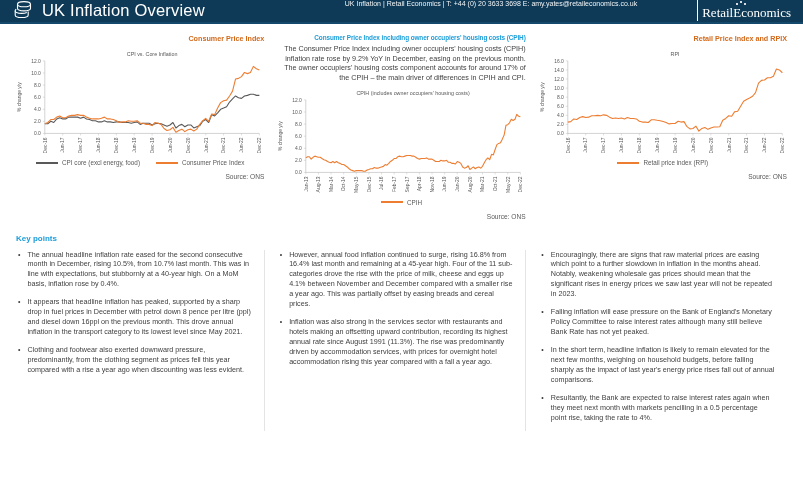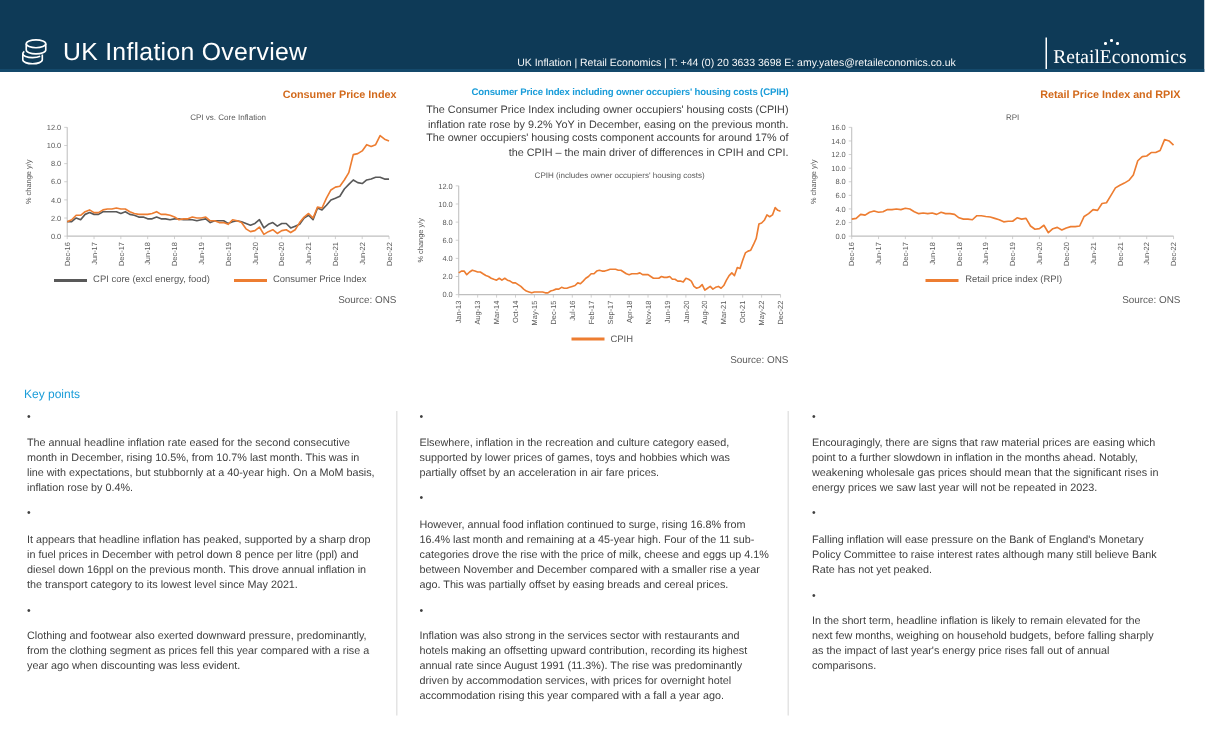--- a/index.html
+++ b/index.html
@@ -1,19 +1,19 @@
 <!DOCTYPE html>
 <html><head>
 <meta charset="utf-8">
 <style>
   html,body{margin:0;padding:0;background:#fff;width:803px;height:497px;overflow:hidden;
             font-family:"Liberation Sans",sans-serif;-webkit-font-smoothing:antialiased;}
   
-  .header{height:48px;background:#0e3a57;border-bottom:2px solid #14496b;color:#fff;
-          display:flex;align-items:flex-end;padding:0 10px 0 12px;box-sizing:border-box;}
+  .header{height:24px;background:#0e3a57;border-bottom:2px solid #14496b;color:#fff;
+          display:flex;align-items:flex-start;padding:0 10px 0 12px;box-sizing:border-box;}
   .brand{display:flex;align-items:center;gap:8px;}
   .hicon{display:block;}
   .title{font-size:16.5px;font-weight:400;letter-spacing:.2px;}
   .contact{margin-left:auto;margin-right:60px;font-size:7px;opacity:.95;white-space:nowrap;}
   .logo{position:relative;font-family:"Liberation Serif",serif;font-size:13px;
         border-left:1.5px solid #fff;padding:6px 2px 2px 4px;line-height:1;}
   .logo-dots{position:absolute;top:1px;left:42px;width:1.6px;height:1.6px;background:#fff;border-radius:50%;
              box-shadow:4px 2px 0 #fff,-4px 2px 0 #fff;}
   
   .cols{display:flex;gap:13px;padding:10px 16px 0 16px;}
@@ -22,25 +22,25 @@
   .col:nth-child(2) .sec-h{font-size:6.4px;letter-spacing:-.1px;}
   .sec-p{font-size:7.2px;line-height:1.33;color:#404040;margin:0;}
   .chart-wrap{margin-top:5px;}
   .chart-wrap svg{display:block;width:100%;height:auto;}
   .legend{display:flex;justify-content:center;align-items:center;gap:16px;
           font-size:6.3px;color:#595959;margin-top:-4px;}
   .legend-item{display:flex;align-items:center;gap:4px;}
   .legend-line{display:inline-block;width:22px;height:1.6px;}
   .source{font-size:6.6px;color:#595959;margin-top:7px;}
   
-  .kp-h{font-size:8px;font-weight:400;margin:14px 16px 7px 16px;}
+  .kp-h{font-size:8px;font-weight:700;margin:14px 16px 7px 16px;}
   .kp-cols{display:flex;padding:0 16px;}
   .kp-col{flex:1;min-width:0;padding-right:12px;}
   .kp-col + .kp-col{border-left:1px solid #e4e4e4;padding-left:13px;}
-  .bullet{display:flex;gap:7px;margin:0 0 8px 2px;font-size:7.2px;line-height:1.38;color:#404040;flex-direction:column;}
+  .bullet{display:flex;gap:7px;margin:0 0 8px 2px;font-size:7.2px;line-height:1.38;color:#404040;}
   .bullet .dot{flex:0 0 auto;font-size:7px;line-height:1.4;}
   .bullet p{margin:0;}
 </style>
 </head>
 <body>
 
 <div class="header">
   <div class="brand">
     <svg class="hicon" width="22" height="21" viewBox="0 0 22 21" fill="none" stroke="#ffffff" stroke-width="1.1">
       <ellipse cx="12" cy="4.2" rx="6.5" ry="2.6"></ellipse>
@@ -271,38 +271,38 @@
         <p>It appears that headline inflation has peaked, supported by a sharp drop in fuel prices in December with petrol down 8 pence per litre (ppl) and diesel down 16ppl on the previous month. This drove annual inflation in the transport category to its lowest level since May 2021.</p>
       </div>
       <div class="bullet">
         <span class="dot">•</span>
         <p>Clothing and footwear also exerted downward pressure, predominantly, from the clothing segment as prices fell this year compared with a rise a year ago when discounting was less evident.</p>
       </div>
     </div>
   <div class="kp-col">
       <div class="bullet">
         <span class="dot">•</span>
-        <p>Elsewhere, inflation in the recreation and culture category eased, supported by lower prices of games, toys and hobbies which was partially offset by an acceleration in air fare prices.</p>
-      </div>
-      <div class="bullet">
-        <span class="dot">•</span>
         <p>However, annual food inflation continued to surge, rising 16.8% from 16.4% last month and remaining at a 45-year high. Four of the 11 sub-categories drove the rise with the price of milk, cheese and eggs up 4.1% between November and December compared with a smaller rise a year ago. This was partially offset by easing breads and cereal prices.</p>
       </div>
       <div class="bullet">
         <span class="dot">•</span>
         <p>Inflation was also strong in the services sector with restaurants and hotels making an offsetting upward contribution, recording its highest annual rate since August 1991 (11.3%). The rise was predominantly driven by accommodation services, with prices for overnight hotel accommodation rising this year compared with a fall a year ago.</p>
       </div>
     </div>
   <div class="kp-col">
       <div class="bullet">
         <span class="dot">•</span>
         <p>Encouragingly, there are signs that raw material prices are easing which point to a further slowdown in inflation in the months ahead. Notably, weakening wholesale gas prices should mean that the significant rises in energy prices we saw last year will not be repeated in 2023.</p>
       </div>
       <div class="bullet">
         <span class="dot">•</span>
         <p>Falling inflation will ease pressure on the Bank of England's Monetary Policy Committee to raise interest rates although many still believe Bank Rate has not yet peaked.</p>
       </div>
       <div class="bullet">
         <span class="dot">•</span>
         <p>In the short term, headline inflation is likely to remain elevated for the next few months, weighing on household budgets, before falling sharply as the impact of last year's energy price rises fall out of annual comparisons.</p>
       </div>
+      <div class="bullet">
+        <span class="dot">•</span>
+        <p>Resultantly, the Bank are expected to raise interest rates again when they meet next month with markets pencilling in a 0.5 percentage point rise, taking the rate to 4%.</p>
+      </div>
     </div>
 </div>
 
 </body></html>

